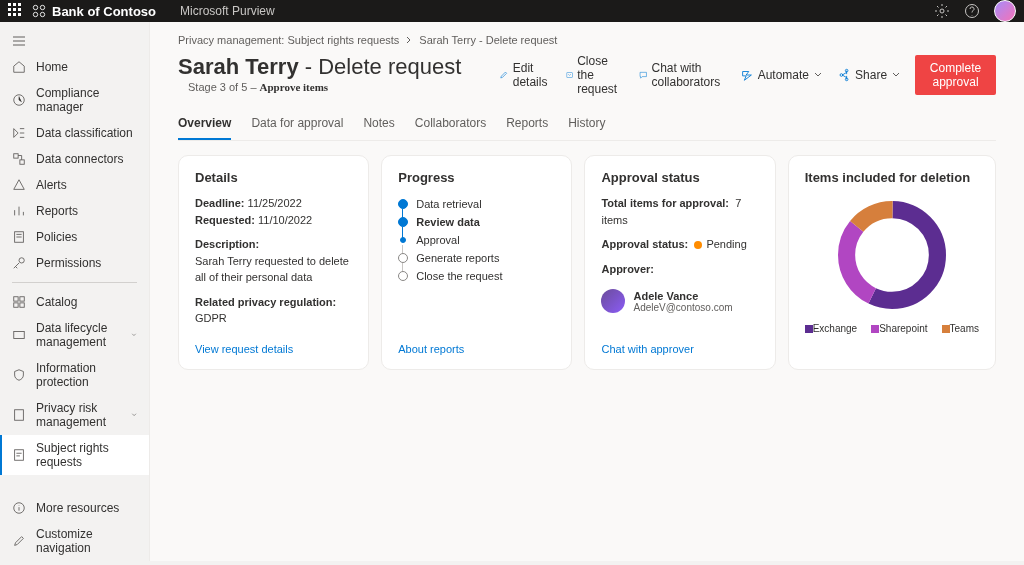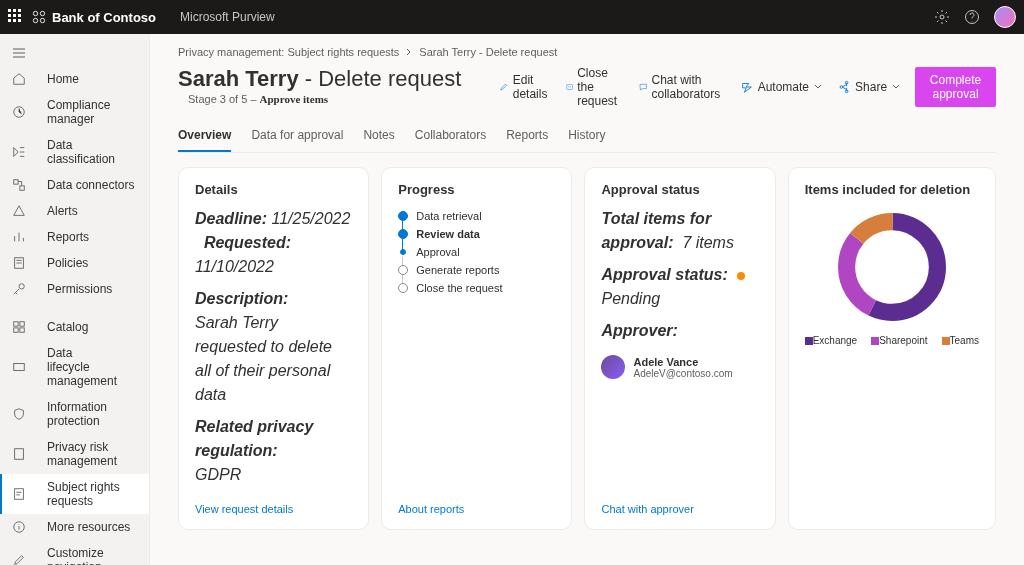--- a/index.html
+++ b/index.html
@@ -1,62 +1,62 @@
 <!DOCTYPE html>
 <html><head>
 <meta charset="utf-8">
 <style>
 * { box-sizing: border-box; margin: 0; padding: 0; }
 body { font-family: 'Segoe UI', sans-serif; font-size: 12px; color: #323130; background: #f3f2f1; overflow: hidden; }
 
-.topbar { height: 34px; background: #1b1a19; display: flex; align-items: center; padding: 0 8px; color: #fff; }
+.topbar { height: 22px; background: #1b1a19; display: flex; align-items: center; padding: 0 8px; color: #fff; }
 .topbar .waffle { width: 16px; height: 16px; margin-right: 8px; display: grid; grid-template-columns: repeat(3,3px); grid-template-rows: repeat(3,3px); gap: 2px; }
 .topbar .waffle span { background: #fff; }
 .topbar .logo-icon { width: 14px; height: 14px; margin-right: 6px; }
 .topbar .brand { font-weight: 600; font-size: 13px; margin-right: 24px; }
 .topbar .product { font-size: 12px; color: #c8c6c4; }
 .topbar .spacer { flex: 1; }
 .topbar .ticon { width: 16px; height: 16px; margin-left: 14px; color: #c8c6c4; cursor: pointer; }
 .avatar { width: 22px; height: 22px; border-radius: 50%; background: linear-gradient(135deg,#a78bfa,#f472b6); margin-left: 14px; border: 1px solid #fff; }
 
 .shell { display: flex; height: calc(100vh - 26px); }
 
 .sidebar { width: 150px; background: #f3f2f1; border-right: 1px solid #edebe9; display: flex; flex-direction: column; padding-top: 6px; }
 .hamburger { padding: 6px 12px; cursor: pointer; }
-.sideitem { display: flex; align-items: center; padding: 6px 12px; cursor: pointer; color: #323130; font-size: 12px; gap: 21px; }
+.sideitem { display: flex; align-items: center; padding: 6px 12px; cursor: pointer; color: #323130; font-size: 12px; gap: 10px; }
 .sideitem.active { border-left: 2px solid #0078d4; background: #fff; padding-left: 10px; }
 .sideitem .sicon { width: 14px; height: 14px; flex-shrink: 0; color: #605e5c; }
 .sideitem .chev { margin-left: auto; width: 10px; height: 10px; }
 .sidedivider { height: 1px; background: #d2d0ce; margin: 6px 12px; }
 .sideheader { padding: 6px 12px; font-size: 11px; color: #605e5c; font-weight: 600; }
 
 .main { flex: 1; background: #faf9f8; overflow-y: auto; padding: 12px 28px; }
 
 .breadcrumb { font-size: 11px; color: #605e5c; display: flex; align-items: center; gap: 6px; margin-bottom: 8px; }
 .breadcrumb .chev { width: 8px; height: 8px; }
 
 .headerrow { display: flex; align-items: flex-start; justify-content: space-between; margin-bottom: 4px; }
 .pagetitle { font-size: 22px; font-weight: 600; }
 .pagetitle .sub { font-weight: 400; }
 .stage { font-size: 11px; color: #605e5c; margin-left: 10px; }
 .stage b { font-weight: 600; color: #323130; font-family: Liberation Serif, serif; }
 
 .actions { display: flex; align-items: center; gap: 14px; font-size: 12px; }
 .actionlink { display: flex; align-items: center; gap: 4px; color: #323130; cursor: pointer; }
 .actionlink .aicon { width: 14px; height: 14px; color: #0078d4; }
-.primarybtn { background: #d946ef; color: #fff; border: none; padding: 6px 14px; border-radius: 2px; cursor: pointer; font-size: 12px; }
+.primarybtn { background: #ef4444; color: #fff; border: none; padding: 6px 14px; border-radius: 2px; cursor: pointer; font-size: 12px; }
 
 .tabs { display: flex; gap: 20px; margin-top: 14px; border-bottom: 1px solid #edebe9; }
 .tab { padding: 6px 0 8px 0; font-size: 12px; color: #605e5c; cursor: pointer; border-bottom: 2px solid transparent; }
 .tab.active { color: #323130; font-weight: 600; border-bottom-color: #0078d4; }
 
 .cards { display: flex; gap: 12px; margin-top: 14px; }
 .card { background: #fff; border: 1px solid #edebe9; border-radius: 10px; padding: 14px 16px; flex: 1; display: flex; flex-direction: column; min-height: 160px; }
 .cardtitle { font-weight: 600; font-size: 13px; margin-bottom: 10px; }
-.field { font-size: 16px; margin-bottom: 8px; line-height: 1.5; font-style: italic; }
+.field { font-size: 11px; margin-bottom: 8px; line-height: 1.5; }
 .field .lbl { font-weight: 600; color: #323130; }
 .link { color: #0078d4; font-size: 11px; cursor: pointer; margin-top: auto; padding-top: 8px; }
 
 .progresslist { display: flex; flex-direction: column; font-size: 11px; }
 .pstep { display: flex; align-items: center; gap: 8px; position: relative; padding: 3px 0; }
 .pstep .dot { width: 10px; height: 10px; border-radius: 50%; border: 1px solid #8a8886; background: #fff; flex-shrink: 0; z-index: 1; }
 .pstep.done .dot { background: #0078d4; border-color: #0078d4; }
 .pstep.current .dot { background: #0078d4; border-color: #0078d4; }
 .pstep .line { position: absolute; left: 4px; top: 14px; width: 1px; height: 14px; background: #0078d4; }
 .pstep .line.gray { background: #c8c6c4; }

